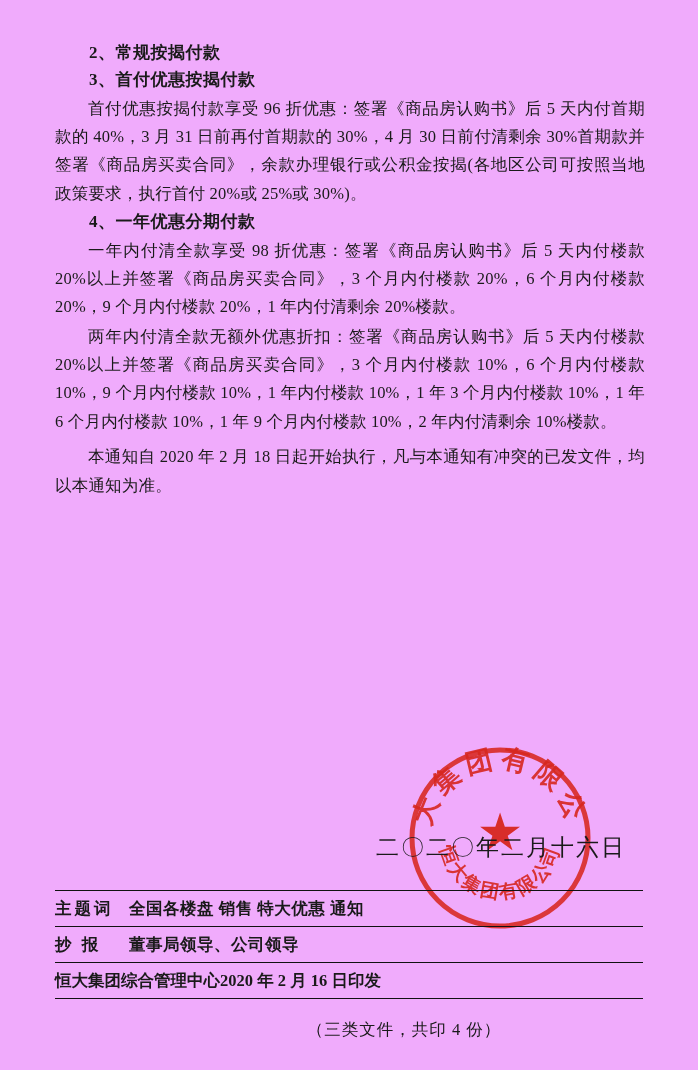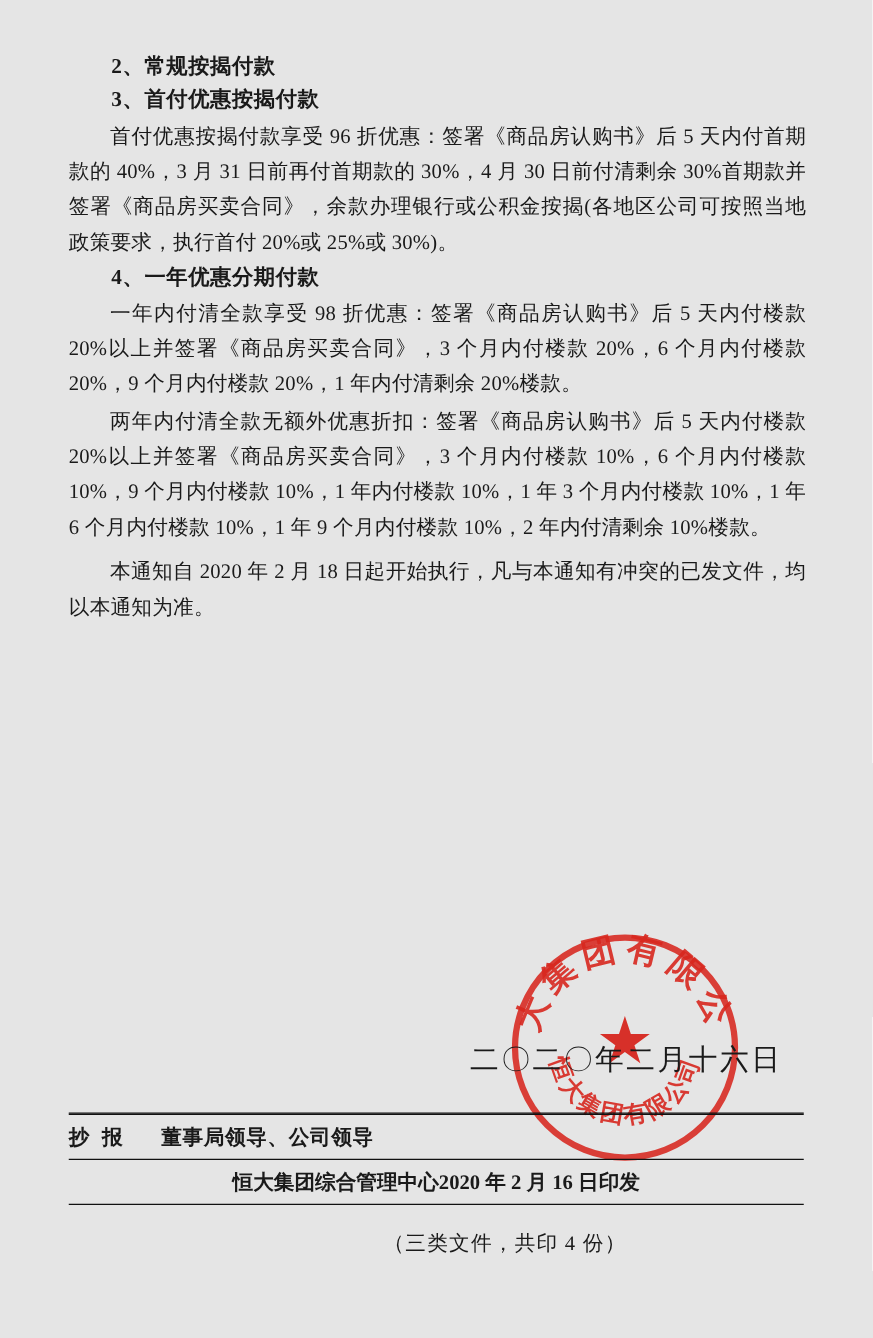--- a/index.html
+++ b/index.html
@@ -13,21 +13,21 @@
     position: relative;
     font-family: "Liberation Serif", "DejaVu Serif", serif;
     color: #1a1a1a;
     overflow: hidden;
   }
   .page {
     position: absolute;
     left: 0; top: 0;
     width: 698px;
     height: 1070px;
-    background: #e5e5e5;
+    background: #f0abfc;
   }
   .body-area {
     position: absolute;
     left: 55px;
     top: 40px;
     width: 590px;
   }
   .section-head {
     font-size: 17px;
     font-weight: bold;
@@ -95,21 +95,21 @@
   }
   .footer-value {
     font-weight: bold;
     flex: 1;
   }
   .footer-value.normal {
     font-weight: bold;
   }
   .last-row {
     display: flex;
-    justify-content: center;
+    justify-content: flex-start;
     align-items: baseline;
     padding: 7px 0 6px 0;
     font-size: 16.5px;
     font-weight: bold;
   }
   .copies {
     margin-top: 20px;
     text-align: center;
     font-size: 16.5px;
     letter-spacing: 1px;
@@ -163,20 +163,24 @@
         <textPath href="#arcBottom" startOffset="50%" text-anchor="middle">恒大集团有限公司</textPath>
       </text>
       <text x="96" y="108" text-anchor="middle" font-size="52" fill="#d7271f" opacity="0.95">★</text>
     </svg>
   </div>
 
   <div class="sign-date">二〇二〇年二月十六日</div>
 
   <div class="footer">
     <hr class="rule">
+    <div class="footer-row">
+      <span class="footer-label">主题词</span>
+      <span class="footer-value">全国各楼盘   销售   特大优惠   通知</span>
+    </div>
     <hr class="rule">
     <div class="footer-row">
       <span class="footer-label">抄  报</span>
       <span class="footer-value normal">董事局领导、公司领导</span>
     </div>
     <hr class="rule">
     <div class="last-row">
       <span>恒大集团综合管理中心</span>
       <span>2020 年 2 月 16 日印发</span>
     </div>

